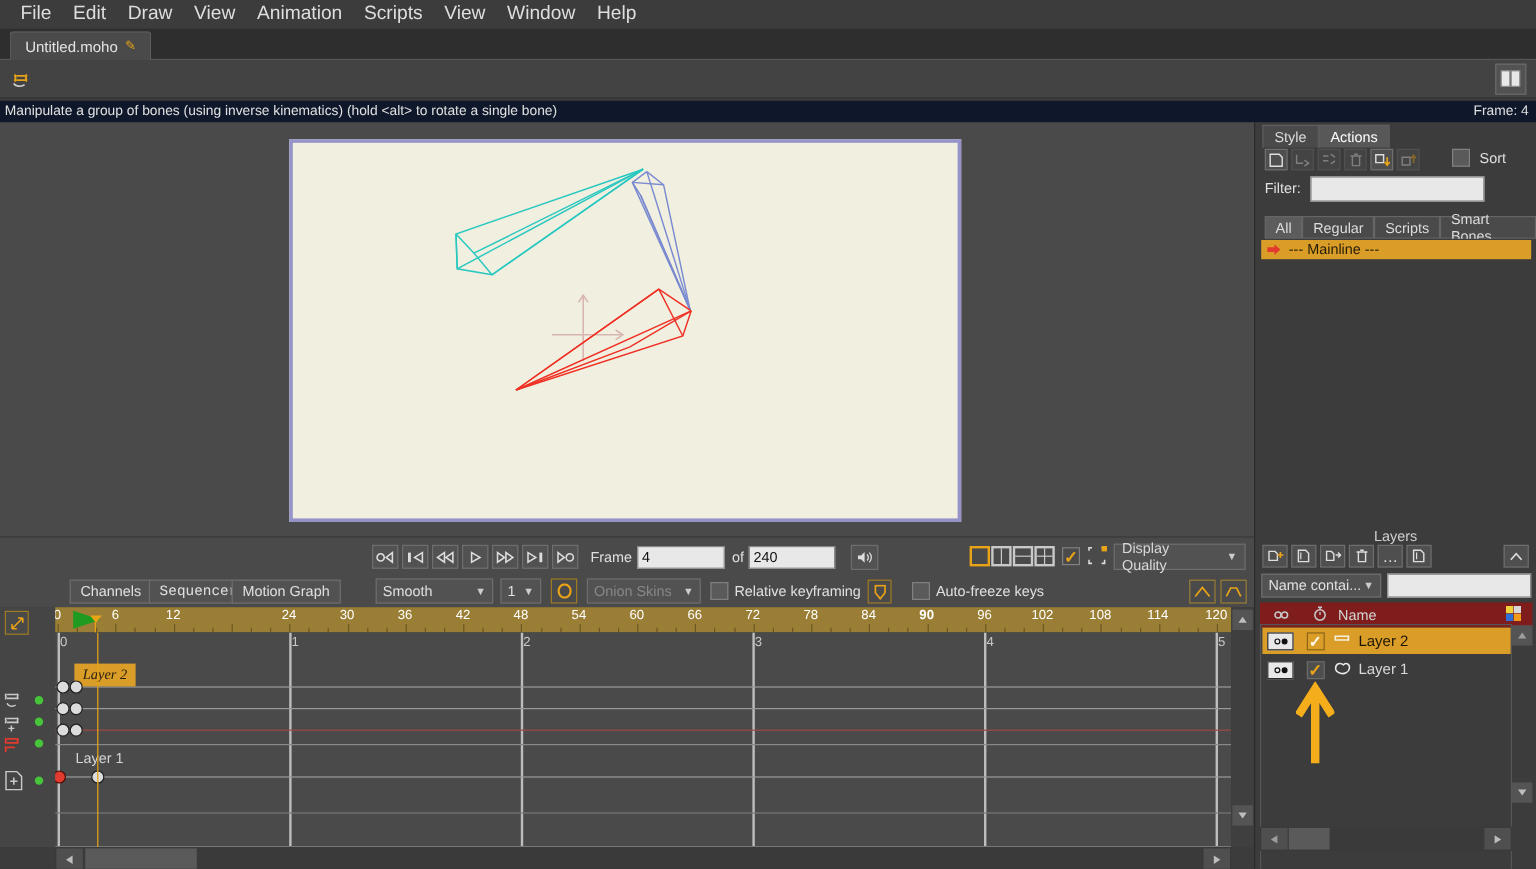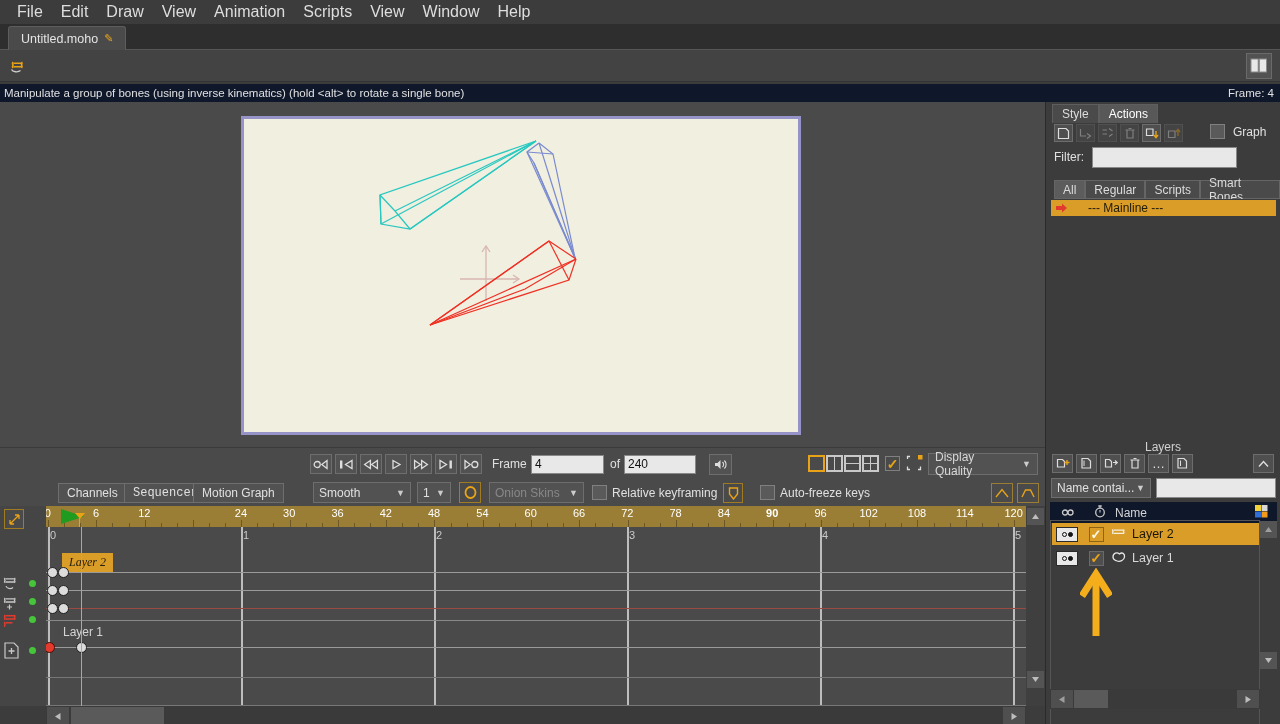--- a/index.html
+++ b/index.html
@@ -205,31 +205,31 @@
   }
   .icon-btn.dim { opacity: 0.42; }
   .segbtn {
     height:19px; padding:0 8px; font-size:12px;
     background:#4a4a4a; border:1px solid #656565;
     display:flex; align-items:center; color:#dcdcdc;
   }
   .segbtn.sel { background:#5c5c5c; }
   .mainline-row {
     position:absolute; background:#d99d28; color:#241b08;
-    font-size:12px; display:flex; align-items:center; gap:20px;
+    font-size:12px; display:flex; align-items:center; gap:6px;
     padding-left:5px;
   }
   .listbody { position:absolute; background:#3c3c3c; }
 
   .layers-title {
     position:absolute; width:100%; text-align:center;
     font-size:12px; color:#d0d0d0;
   }
   .lyr-hdr {
-    position:absolute; background:#0f172a; height:21px;
+    position:absolute; background:#7f1d1d; height:21px;
     display:flex; align-items:center; font-size:12px; color:#d5d5d5;justify-content:space-between;
   }
   .lyr-row {
     position:absolute; height:22px; display:flex; align-items:center;
     font-size:12.5px;
   }
   .lyr-row.sel { background:#d99d28; color:#1d1606; }
   .eyebtn {
     width:22px; height:15px; background:#e8e8e8; border:1px solid #2a2a2a;
     display:flex;align-items:center;justify-content:center; gap:1px;
@@ -714,21 +714,21 @@
             <path d="M11,4 L11,10 M8.8,8 L11,10.6 L13,8" fill="none" stroke="#e8a317" stroke-width="1.4"></path>
           </svg>
       </div>
       <div class="icon-btn dim">
         <svg width="14" height="13" viewBox="0 0 14 13">
             <path d="M1.5,4 L1.5,10.5 L8,10.5 L8,4 Z" fill="none" stroke="#ddd" stroke-width="1.2"></path>
             <path d="M11,9 L11,3 M8.8,5 L11,2.4 L13,5" fill="none" stroke="#e8a317" stroke-width="1.4"></path>
           </svg>
       </div>
       <div class="chkbox" style="margin-left:24px;"></div>
-      <span class="lbl" style="margin-left:5px;line-height:17px;">Graph</span>
+      <span class="lbl" style="margin-left:5px;line-height:17px;">Sort</span>
     </div>
 
     <span class="lbl" style="position:absolute;left:8px;top:48px;">Filter:</span>
     <input class="tfield" style="position: absolute; left: 46px; top: 45px; width: 145px; height: 21px;" value="">
 
     <div style="position:absolute;left:8px;top:78px;display:flex;">
       <div class="segbtn sel">
           <span>All</span>
         </div>
       <div class="segbtn">

